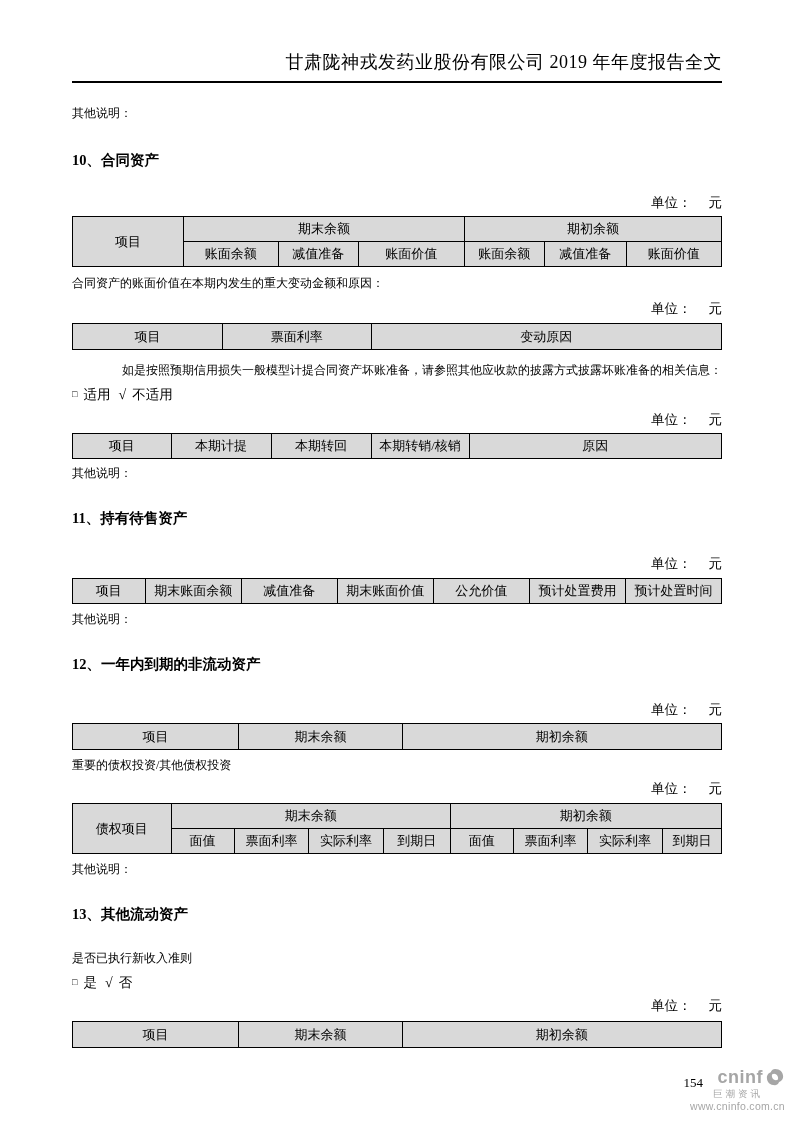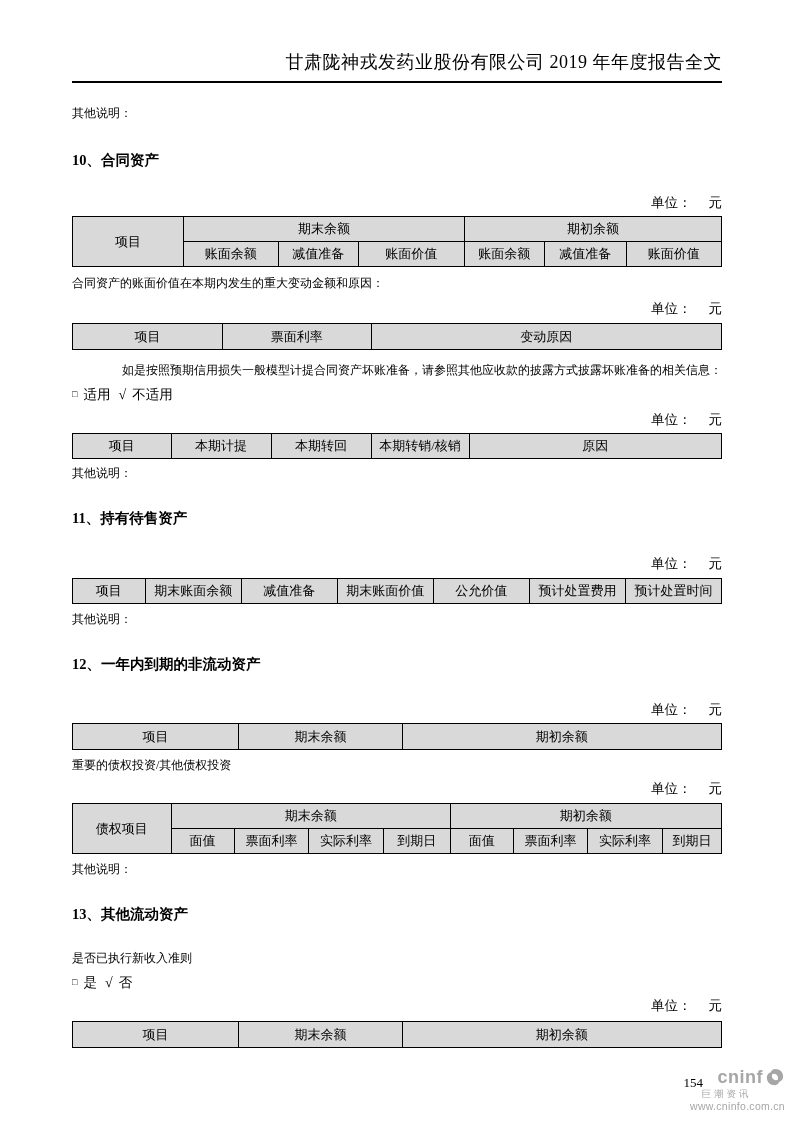--- a/index.html
+++ b/index.html
@@ -62,21 +62,21 @@
 
   .check-line { font-size:13.5px; line-height:17px; margin-top:7px; }
   .check-line .box { font-size:9px; vertical-align:2px; margin-right:6px; }
   .check-line .opt { margin-right:8px; }
   .check-line .tick { margin-right:6px; font-size:14px; }
 
   .page-number { margin-top:27px; text-align:right; font-size:13px; padding-right:19px; }
 
   .cninfo-logo {
     position:absolute; right:8px; bottom:11px;
-    color:#a6a6a6; text-align:center; line-height:1;
+    color:#a6a6a6; text-align:right; line-height:1;
   }
   .logo-row { display:flex; align-items:center; justify-content:flex-end; gap:2px; }
   .logo-brand {
     font-family:"Liberation Sans","DejaVu Sans",sans-serif;
     font-weight:bold; font-size:18px; letter-spacing:0.5px; color:#a6a6a6;
   }
   .logo-swirl { width:20px; height:20px; display:block; }
   .logo-name {
     font-family:"Liberation Sans","DejaVu Sans",sans-serif;
     font-size:9.5px; letter-spacing:3px; margin-top:2px; padding-right:22px;

